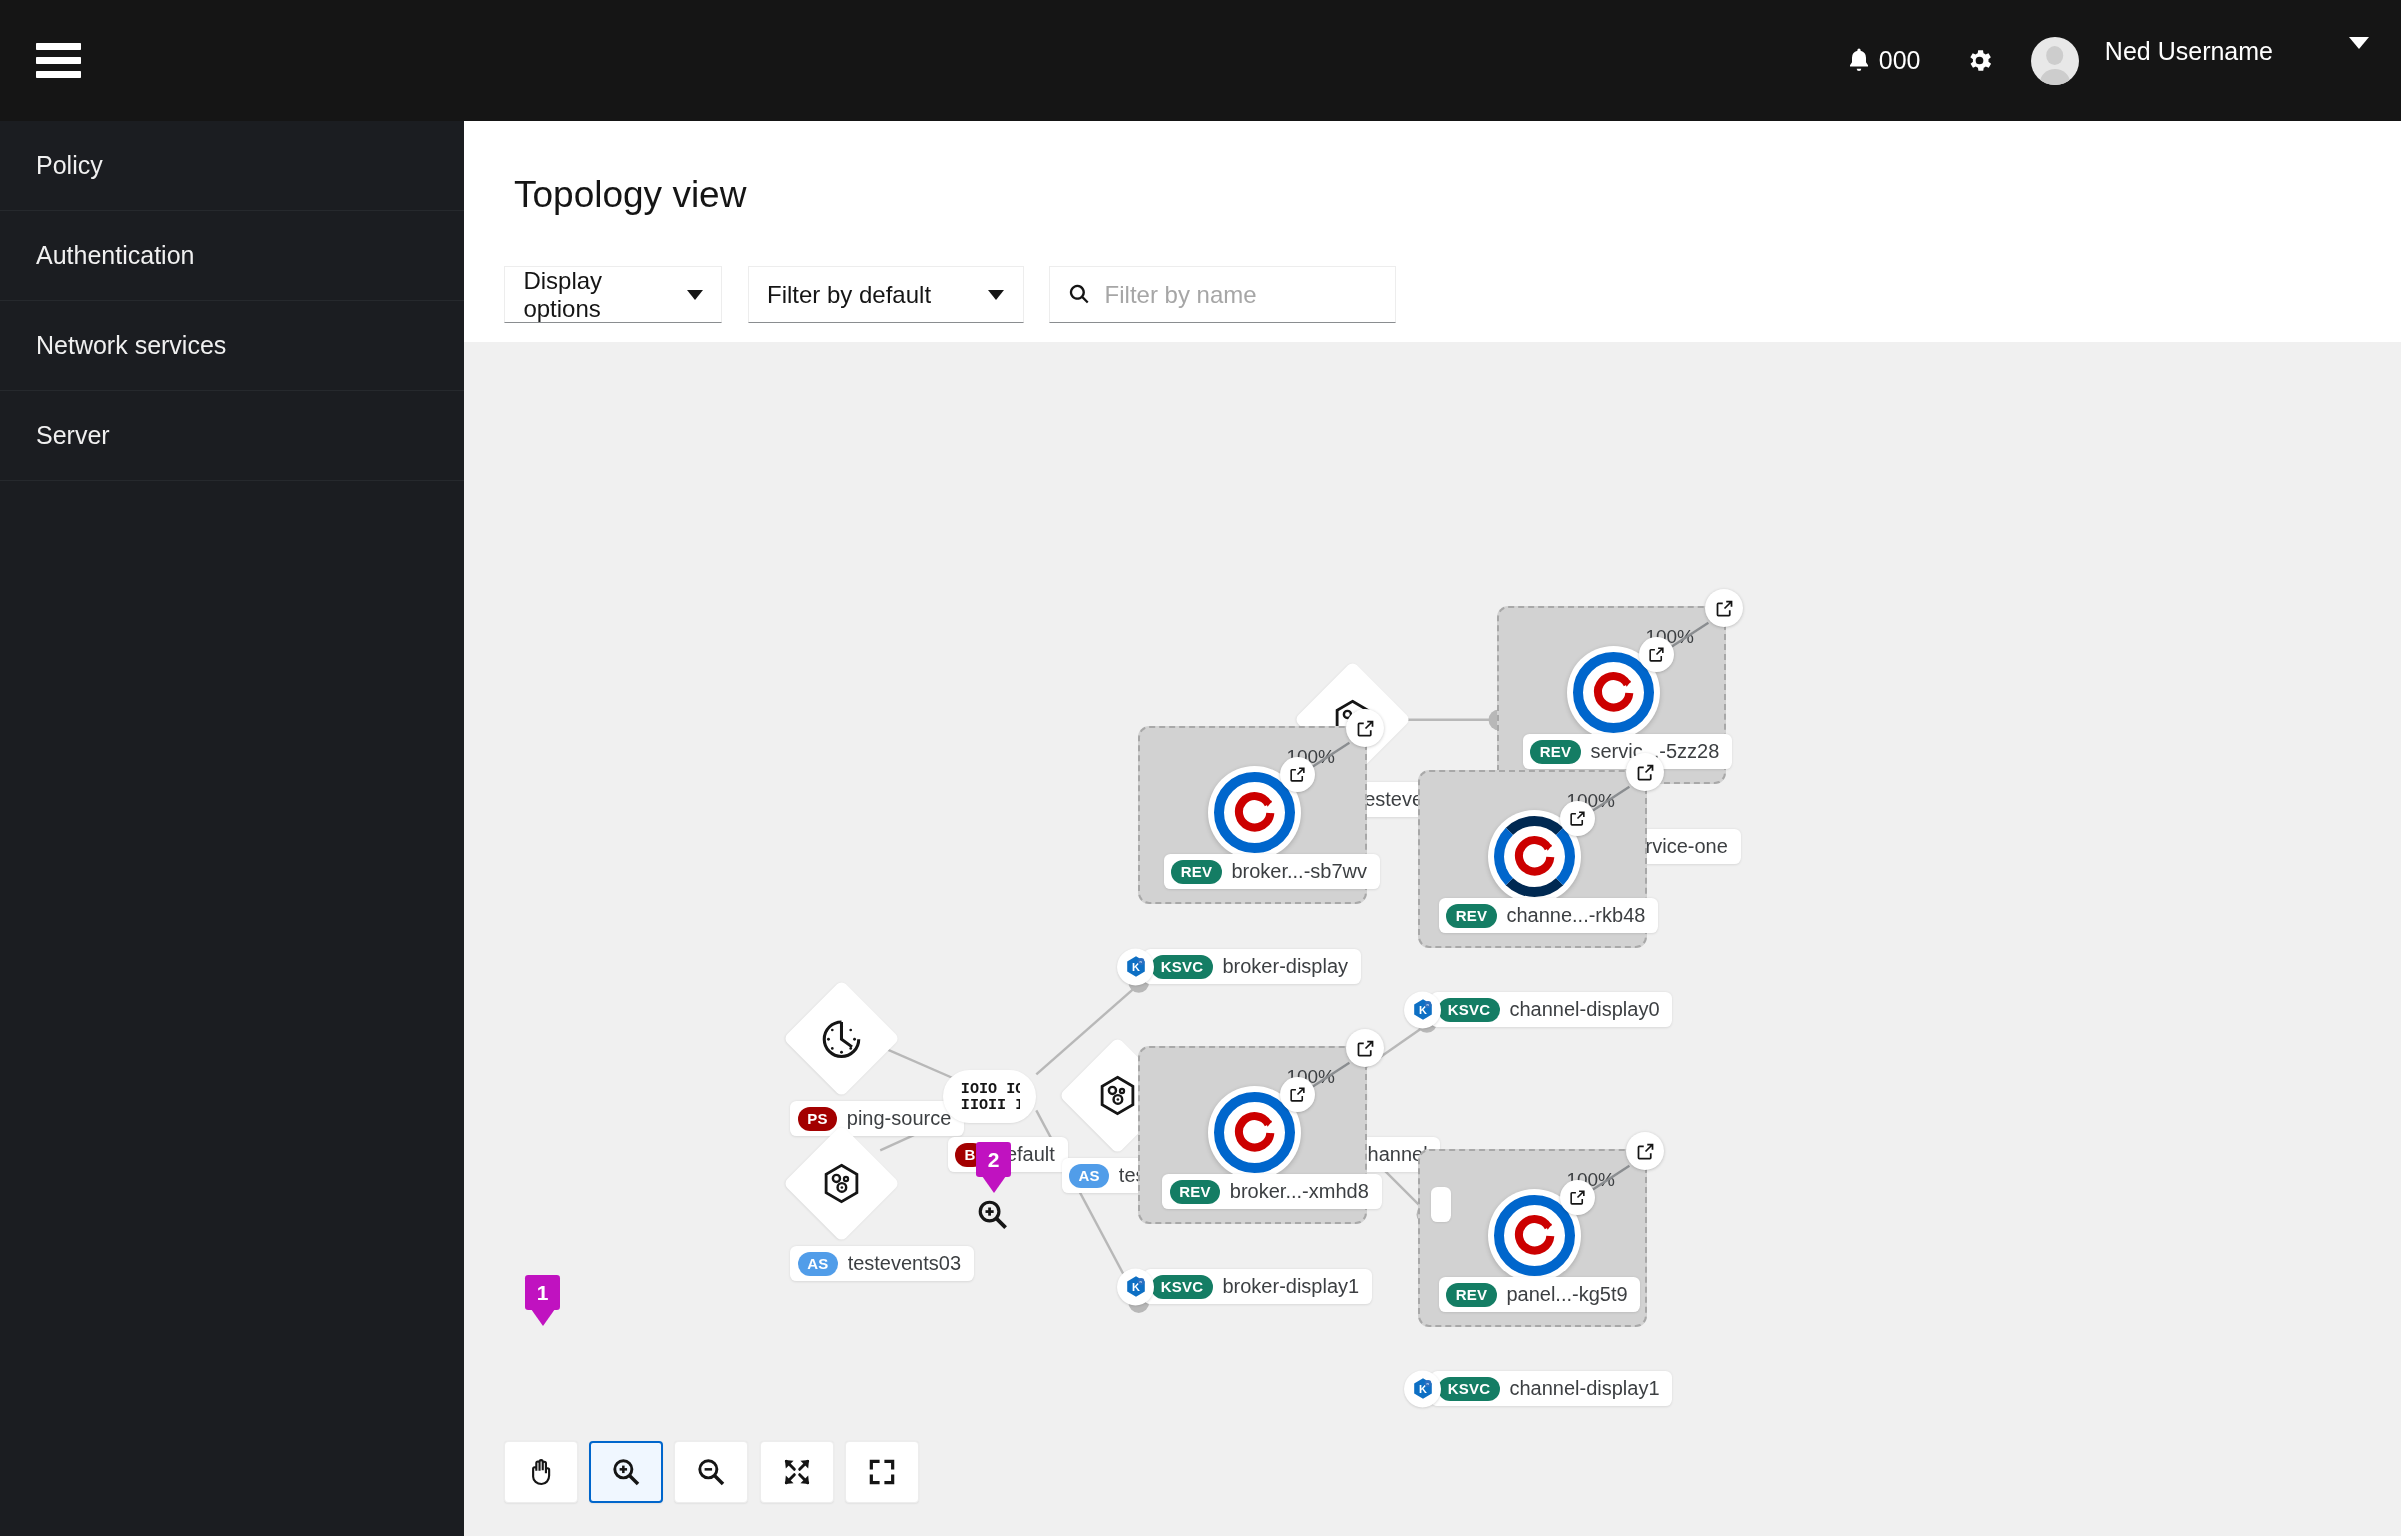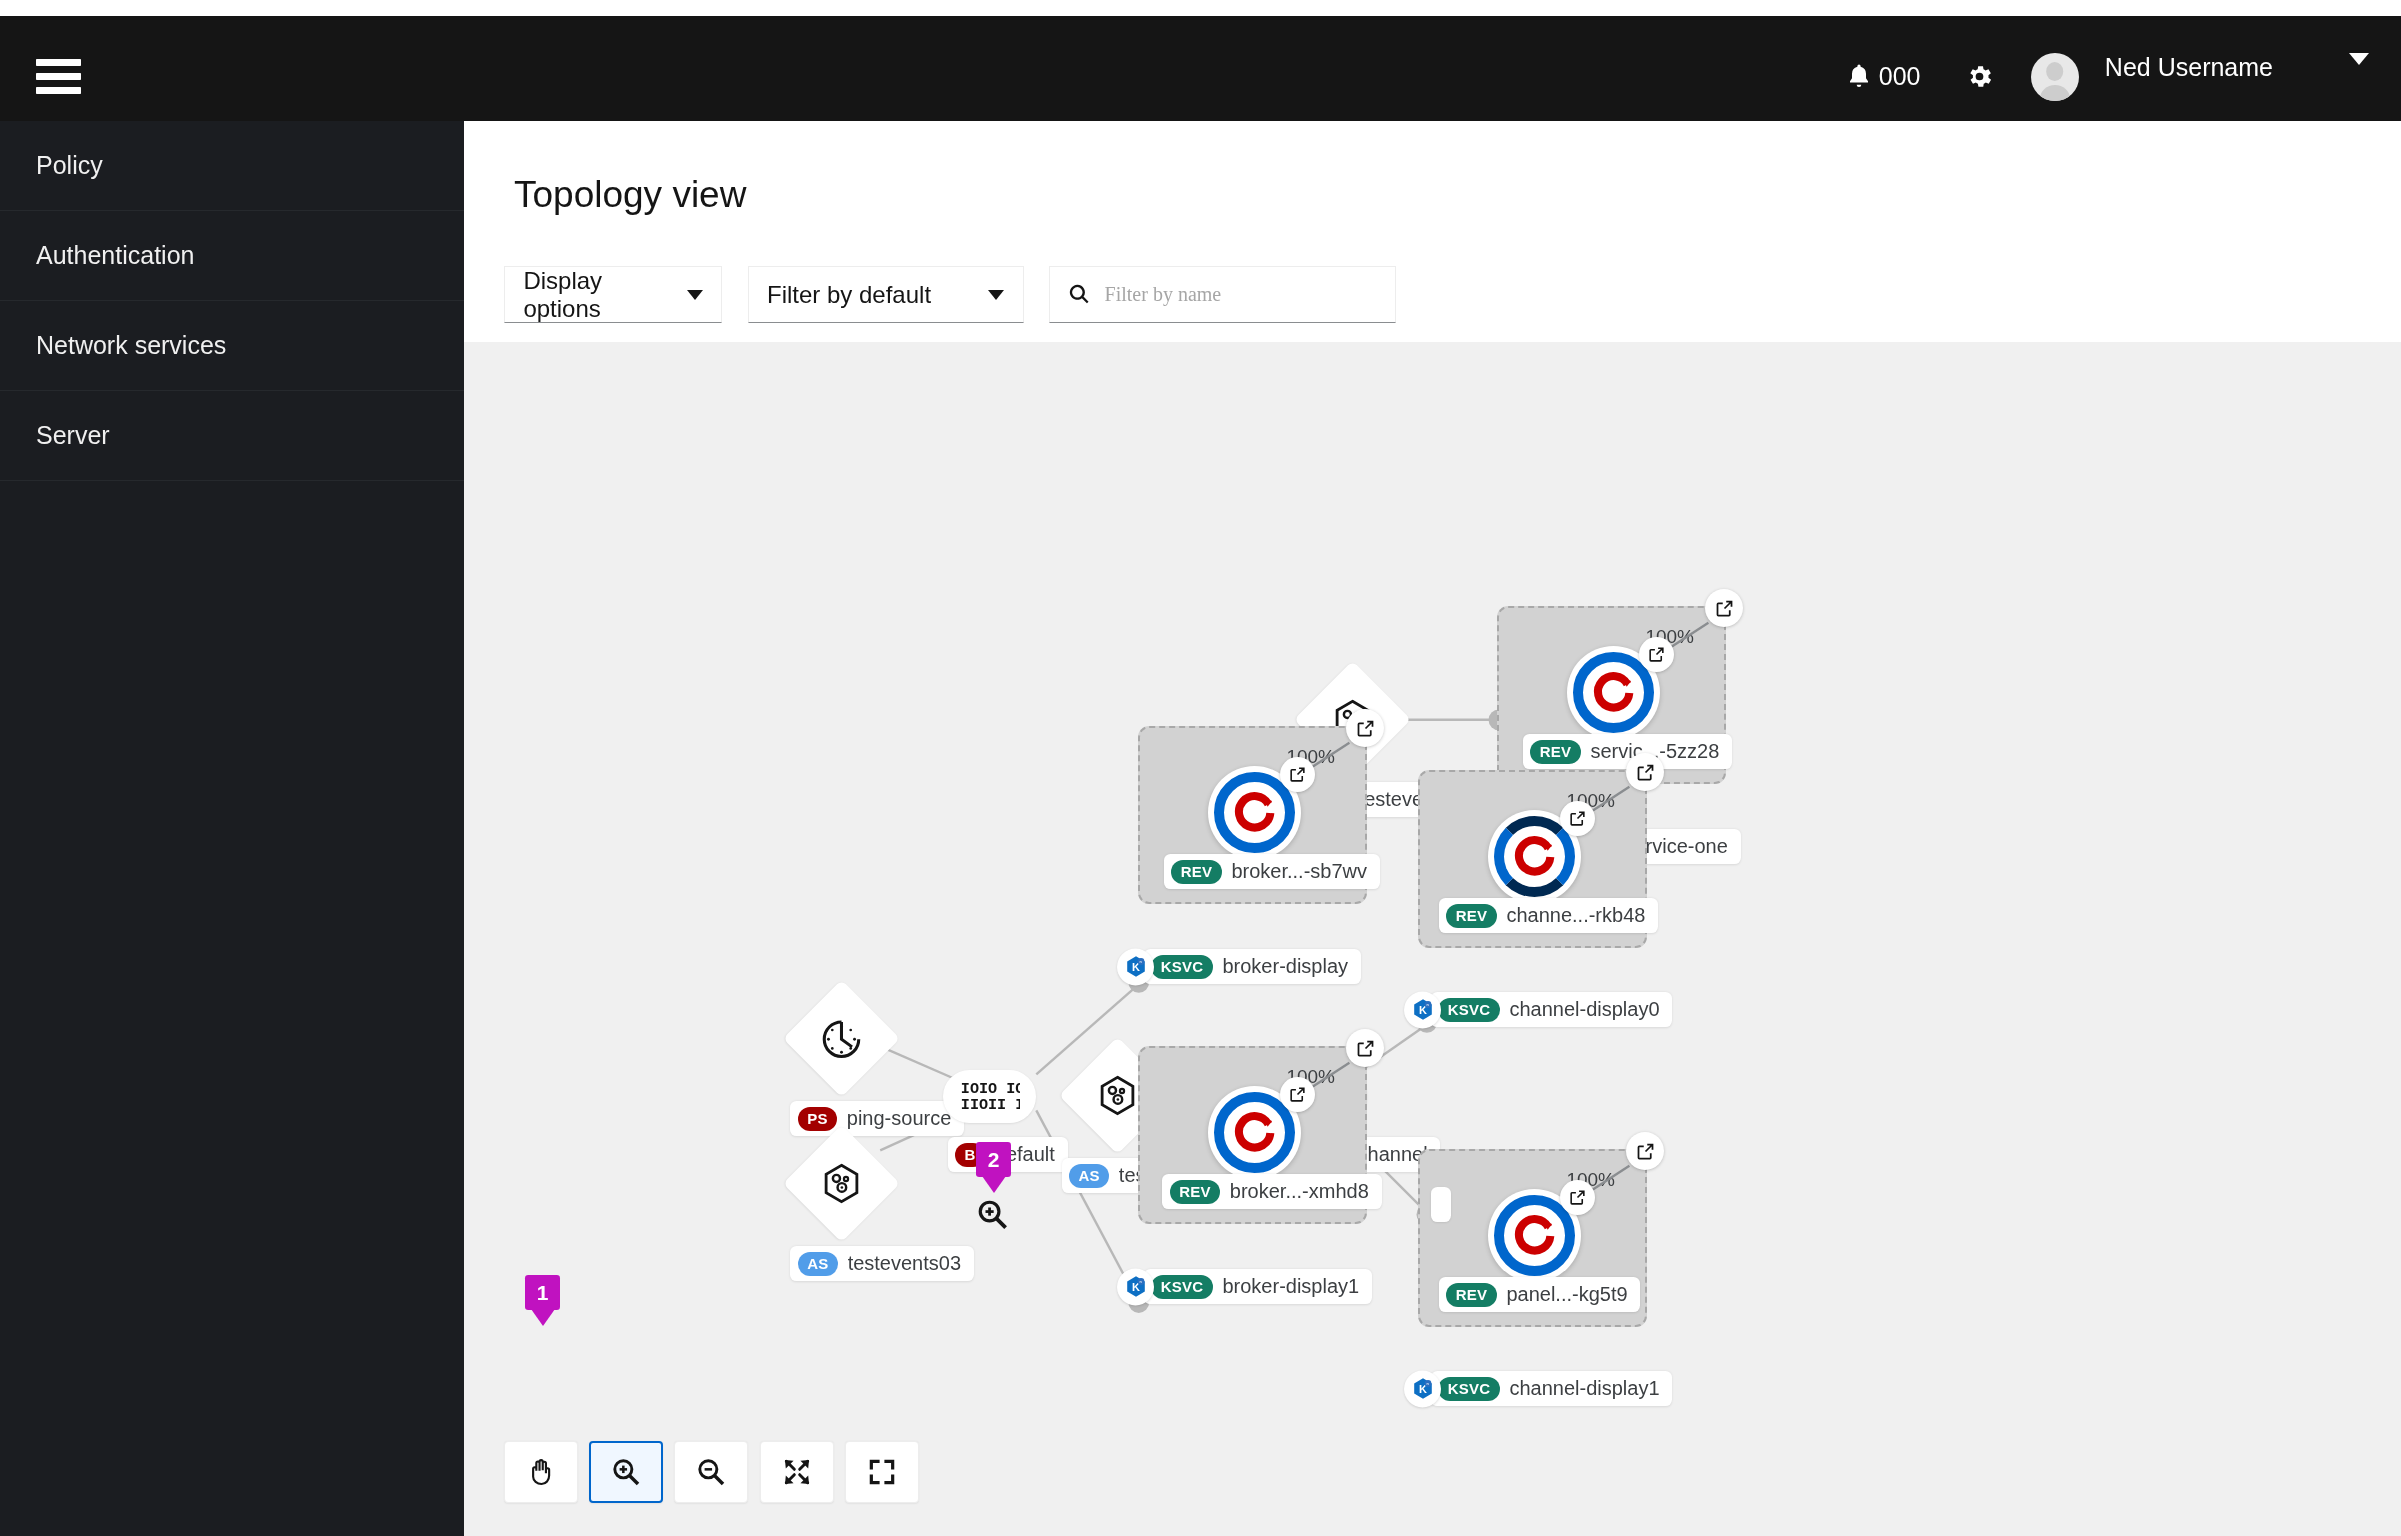--- a/index.html
+++ b/index.html
@@ -4,21 +4,21 @@
 <style>
   * { box-sizing: border-box; margin: 0; padding: 0; }
   html, body {
     width: 2401px; height: 1537px;
     font-family: "Liberation Sans", sans-serif;
     background: #fff; overflow: hidden;
   }
 
   
   .masthead {
-    position: absolute; top: 16px; left: 0; width: 2401px; height: 121px;
+    position: absolute; top: 0; left: 0; width: 2401px; height: 121px;
     background: #151515; display: flex; align-items: center;
   }
   .hamburger {
     margin-left: 36px; width: 45px; height: 35px;
     display: flex; flex-direction: column; justify-content: space-between;
     cursor: pointer;
   }
   .hamburger span { display: block; height: 7.2px; background: #fff; border-radius: 0.8px; }
 
   .masthead-right {
@@ -85,22 +85,22 @@
     width: 0; height: 0;
     border-left: 8.8px solid transparent; border-right: 8.8px solid transparent;
     border-top: 10.4px solid #151515;
   }
   .search-box {
     height: 57px; width: 347px; border: 0.8px solid #ededed; border-bottom: 1.6px solid #8a8d90;
     background: #fff; display: flex; align-items: center; padding: 0 17.6px; gap: 14.4px;
   }
   .search-ico { width: 22.4px; height: 22.4px; flex: none; }
   .search-box input {
-    border: none; outline: none; font-size: 20px; color: #b91c1c;
-    font-family: Liberation Serif, serif; background: transparent; width: 100%;
+    border: none; outline: none; font-size: 24px; color: #b91c1c;
+    font-family: Liberation Sans, sans-serif; background: transparent; width: 100%;
   }
   .search-box input::placeholder { color: #a6a6a6; }
 
   
   .canvas {
     position: absolute; left: 0; top: 221px; width: 1937px; height: 1195px;
     background: #f0f0f0; overflow: hidden;
   }
   .gnode { position: absolute; }
 

